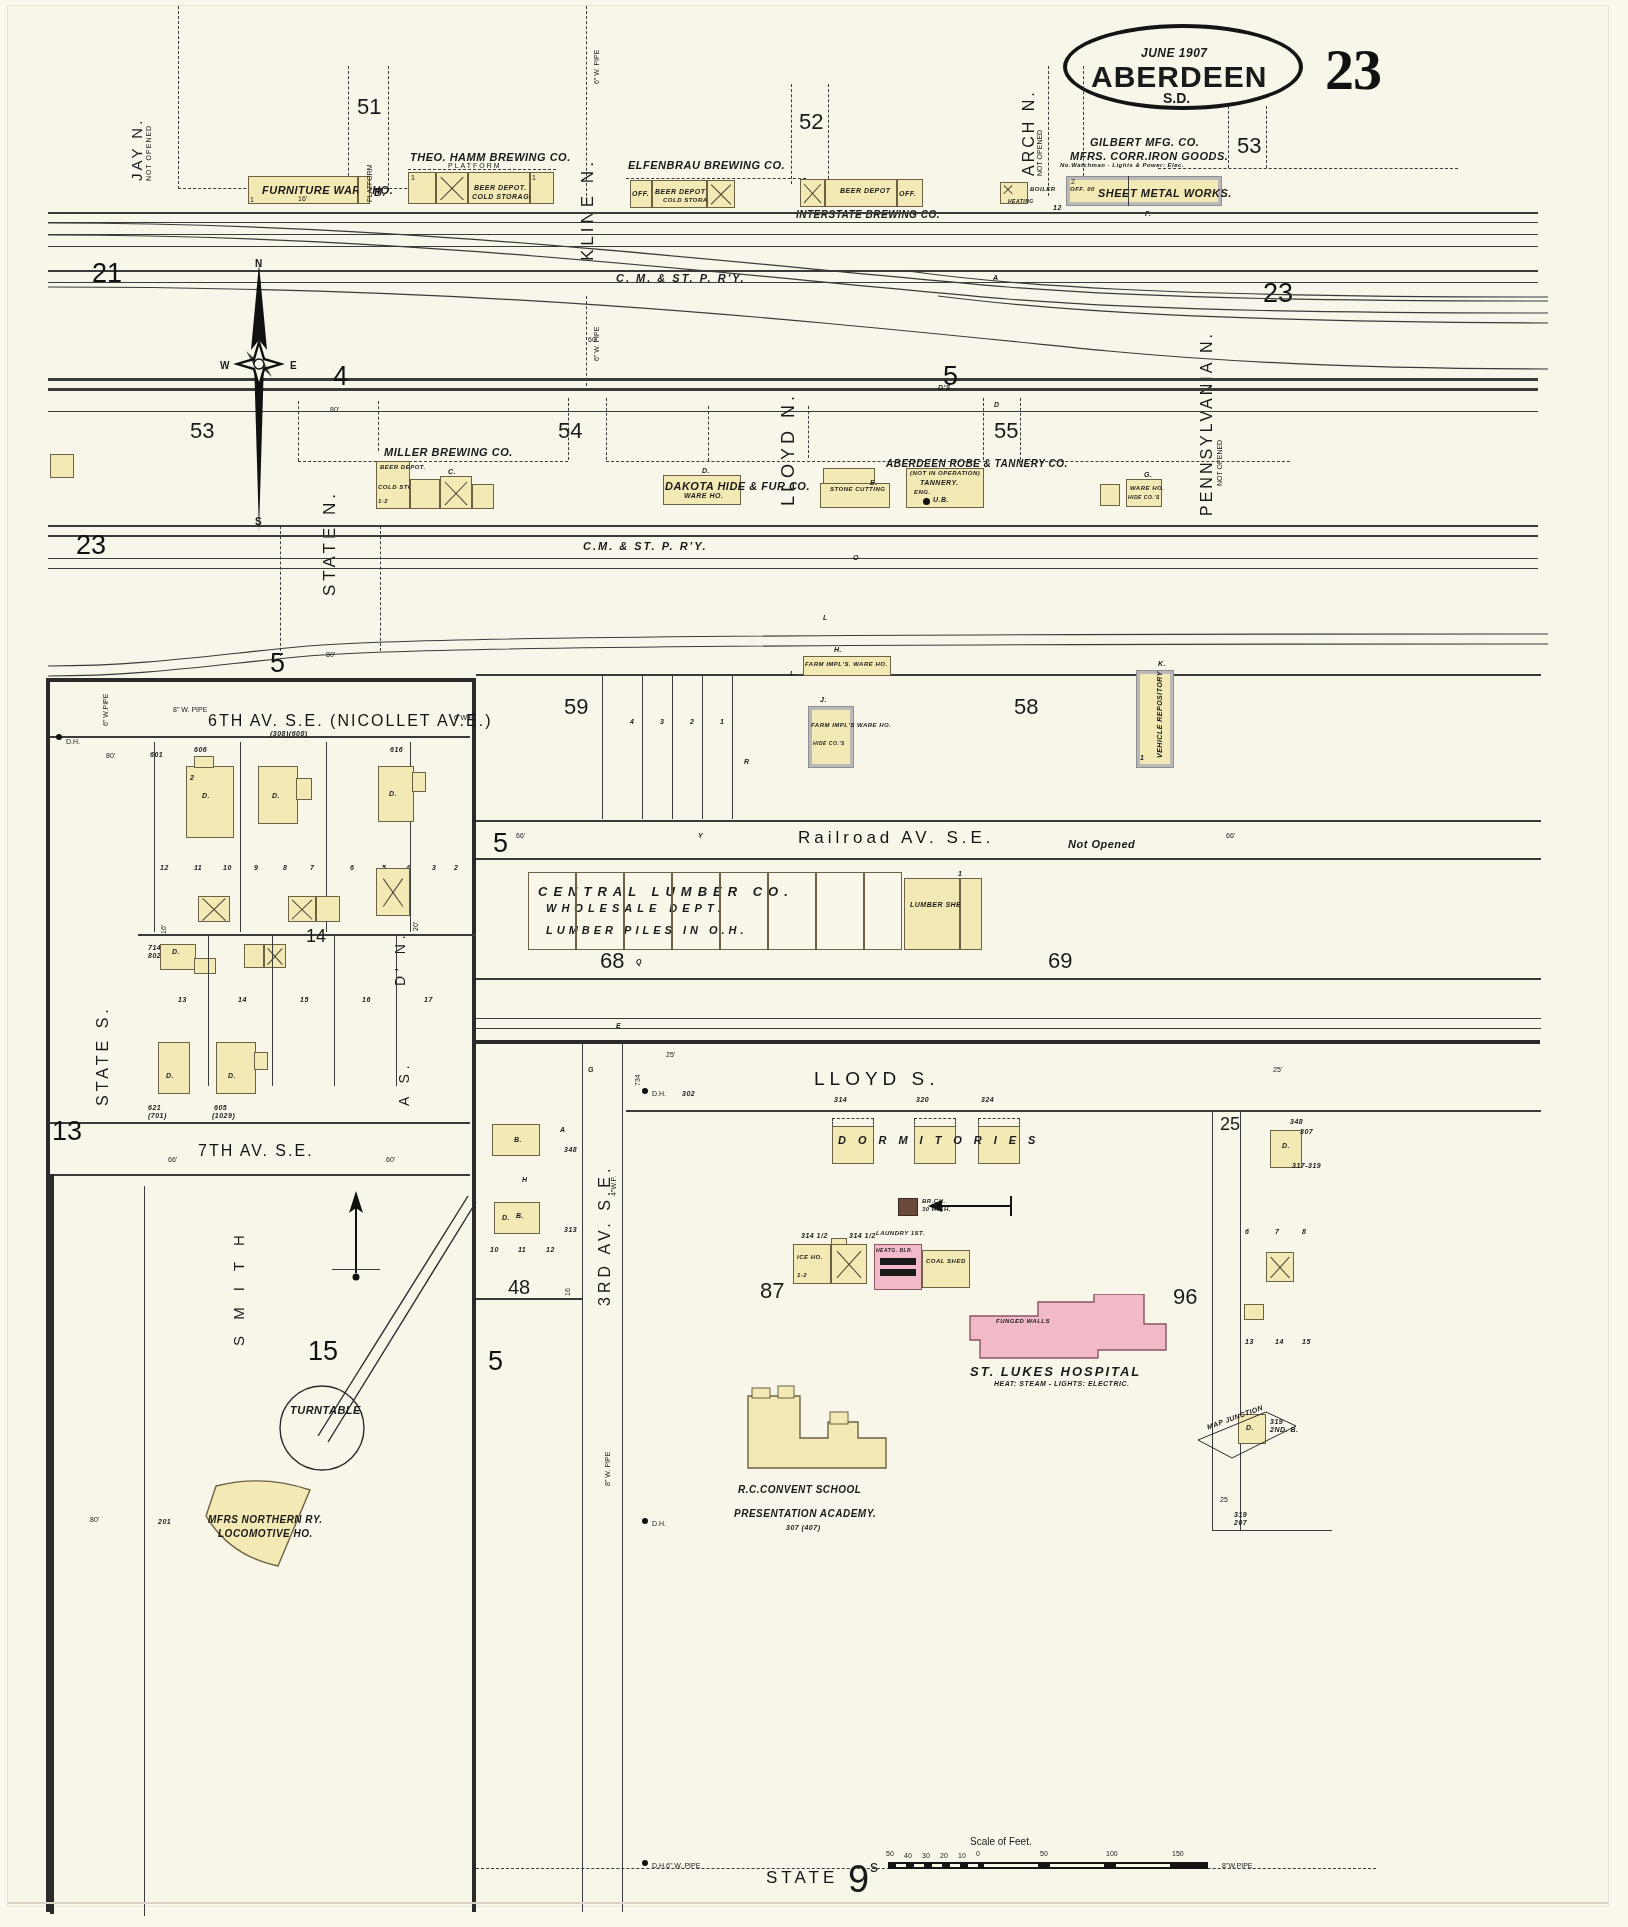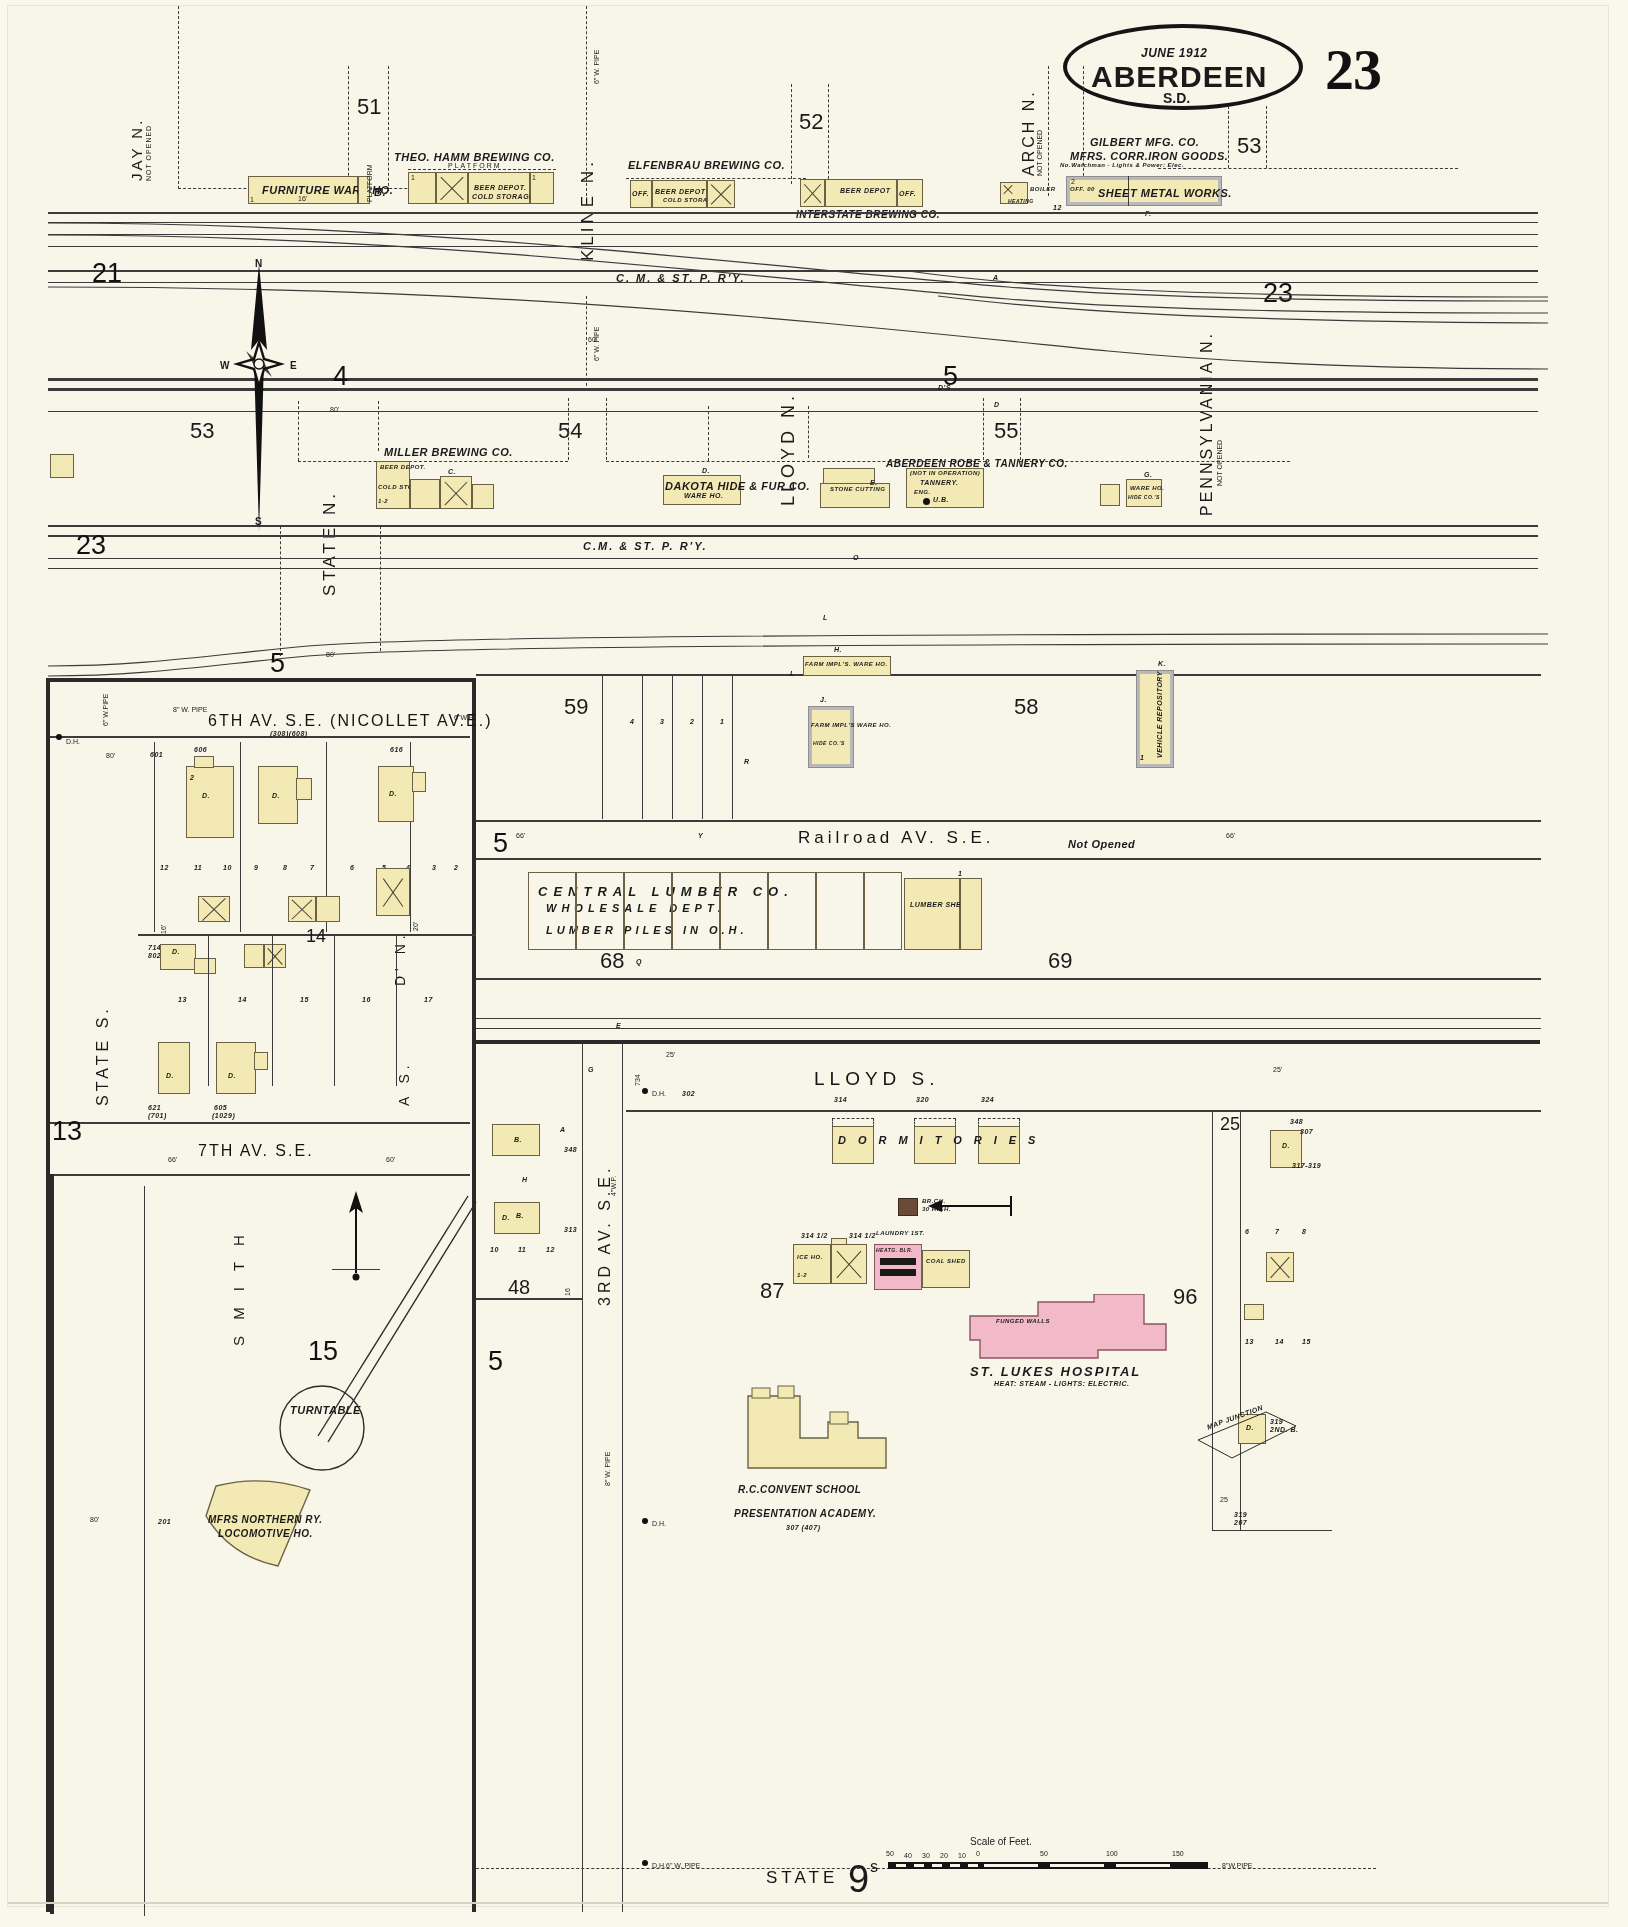--- a/index.html
+++ b/index.html
@@ -47,21 +47,21 @@
   .scaleseg{position:absolute;height:7px;background:#f8f5e9;}
 </style>
 </head>
 <body>
 
 <div id="page">
   <div id="sheet">
 
     <div class="titlebadge" style="left:1055px;top:18px;">
       <div class="oval"></div>
-      <div class="txt t12 hand" style="left:78px;top:22px;">JUNE 1912</div>
+      <div class="txt t12 hand" style="left:78px;top:22px;">JUNE 1907</div>
       <div class="txt" style="left:28px;top:36px;font-size:30px;font-weight:bold;letter-spacing:1px;font-family:'Liberation Sans',sans-serif;">ABERDEEN</div>
       <div class="txt t14" style="left:100px;top:66px;font-weight:bold;">S.D.</div>
       <div class="pgno" style="left:262px;top:12px;">23</div>
     </div>
 
     <div class="dashlinev" style="left:170px;top:0px;height:183px;"></div>
     <div class="dashline" style="left:170px;top:182px;width:375px;"></div>
     <div class="txt t11 vert" style="left:120px;top:175px;letter-spacing:3px;font-size:15px;">JAY  N.</div>
     <div class="txt tiny vert" style="left:137px;top:175px;letter-spacing:1px;">NOT OPENED</div>
 
@@ -93,21 +93,21 @@
     <div class="dashlinev" style="left:1075px;top:60px;height:115px;"></div>
 
     <div class="bldg" style="left:240px;top:170px;width:110px;height:28px;"></div>
     <div class="txt t9 hand" style="left:254px;top:178px;">FURNITURE  WARE  HO.</div>
     <div class="txt tiny" style="left:290px;top:189px;">16'</div>
     <div class="txt tiny" style="left:242px;top:190px;">1</div>
     <div class="bldg" style="left:350px;top:170px;width:12px;height:28px;"></div>
     <div class="txt tiny vert" style="left:358px;top:196px;">PLATFORM</div>
     <div class="txt t9 hand" style="left:366px;top:180px;">B.</div>
 
-    <div class="txt t11 hand" style="left:386px;top:145px;">THEO. HAMM BREWING CO.</div>
+    <div class="txt t11 hand" style="left:402px;top:145px;">THEO. HAMM BREWING CO.</div>
     <div class="txt tiny" style="left:440px;top:156px;letter-spacing:2px;">PLATFORM</div>
     <div class="dashline" style="left:400px;top:163px;width:148px;"></div>
     <div class="bldg" style="left:400px;top:166px;width:28px;height:32px;"></div>
     <div class="txt tiny" style="left:403px;top:168px;">1</div>
     <div class="bldg" style="left:428px;top:166px;width:32px;height:32px;"></div>
     <div class="xm" style="left:428px;top:166px;width:32px;height:32px;--a1:45deg;--a2:-45deg;"></div>
     <div class="bldg" style="left:460px;top:166px;width:62px;height:32px;"></div>
     <div class="txt tiny hand" style="left:466px;top:178px;">BEER  DEPOT.</div>
     <div class="txt tiny hand" style="left:464px;top:187px;">COLD STORAGE</div>
     <div class="bldg" style="left:522px;top:166px;width:24px;height:32px;"></div>

